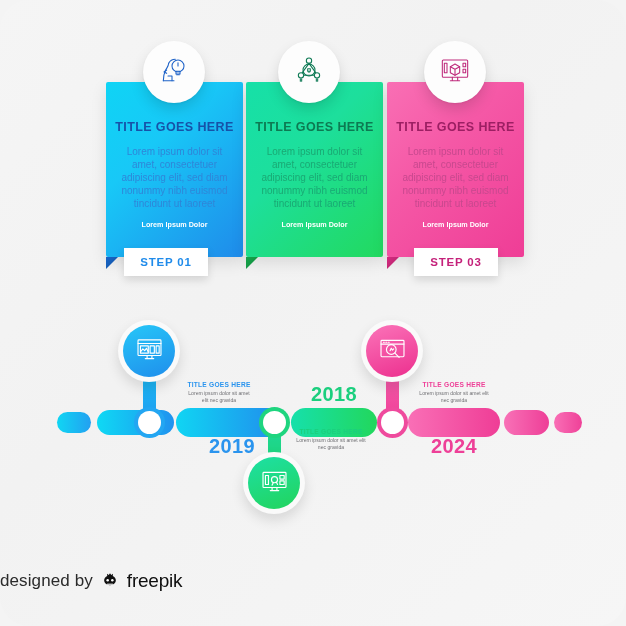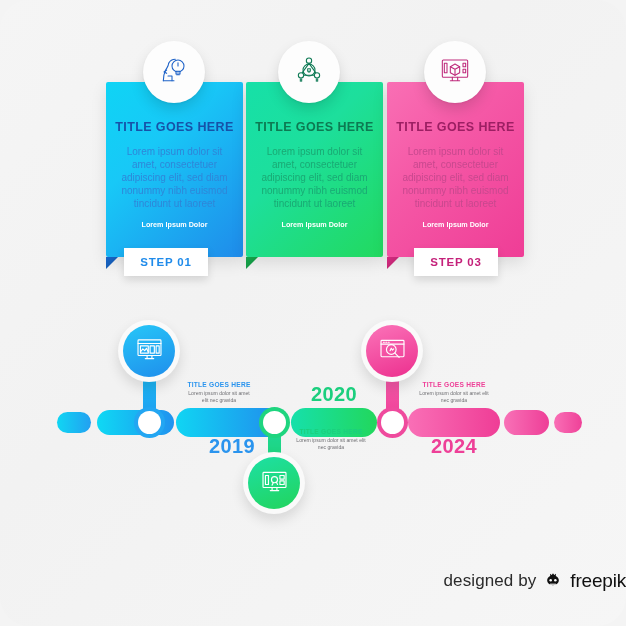--- a/index.html
+++ b/index.html
@@ -127,21 +127,21 @@
   .tl-text { font-size: 5.1px; line-height: 7.4px; margin-top: 2px; color: #6f6f73; }
   .tl-year { position: absolute; font-size: 20px; font-weight: bold; letter-spacing: .4px; }
 
   .c-blue { color: #2a94ee; }
   .c-green { color: #1bcf7e; }
   .c-pink { color: #ee4098; }
 
   
   .footer {
     position: absolute; left: 0; top: 570px; width: 626px;
-    display: flex; align-items: center; justify-content: flex-end; gap: 7px;
+    display: flex; align-items: center; justify-content: flex-start; gap: 7px;
   }
   .footer .dby { font-size: 17px; color: #2b2b2b; letter-spacing: .1px; }
   .footer .brand { font-size: 19px; font-weight: normal; color: #0f0f0f; letter-spacing: -.2px; }
   .footer .mark { width: 20px; height: 20px; }
 </style>
 </head>
 <body>
 
 <div id="stage">
 
@@ -269,21 +269,21 @@
               <rect x="33" y="23" width="7" height="6"></rect>
             </svg>
           </span>
         </div>
       </div>
       <div class="ring" style="left:263px; top:111px; background:#ffffff; box-shadow:0 0 0 4px #1ed57f;"></div>
       <div class="tl-label" style="left:294px; top:128px; width:74px; text-align:center;">
         <div class="tl-title c-green">TITLE GOES HERE</div>
         <div class="tl-text">Lorem ipsum dolor sit amet elit nec gravida</div>
       </div>
-      <div class="tl-year c-green" style="left:291px; top:83px; width:86px; text-align:center;">2020</div>
+      <div class="tl-year c-green" style="left:291px; top:83px; width:86px; text-align:center;">2018</div>
     </div>
 
     <div class="node">
       <div class="stem" style="left:386px; top:75px; height:45px; background:linear-gradient(180deg,#f45ba9,#ef3f97);"></div>
       <div class="disc" style="left:361px; top:20px;">
         <div class="inner" style="background:linear-gradient(160deg,#fb74b9,#ec2f8e);">
           <span>
             <svg viewBox="0 0 48 48" fill="none" stroke="#ffffff" stroke-width="1.9" stroke-linecap="round" stroke-linejoin="round">
               <rect x="5" y="9" width="38" height="27" rx="1.5"></rect>
               <path d="M5 15h38"></path>

